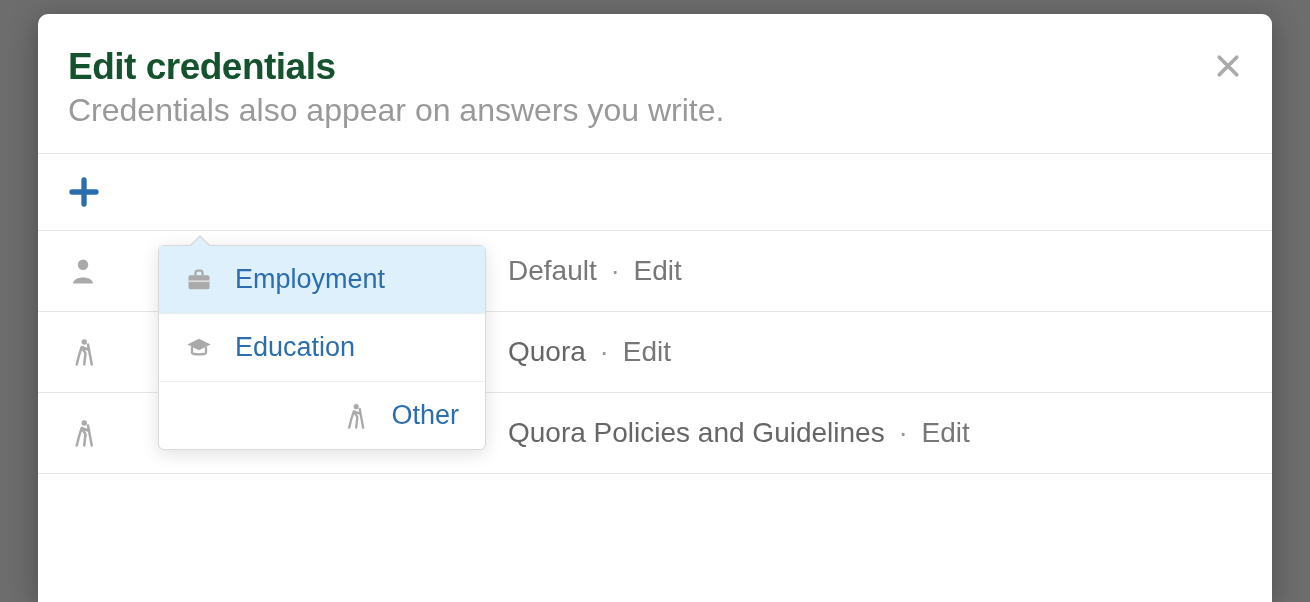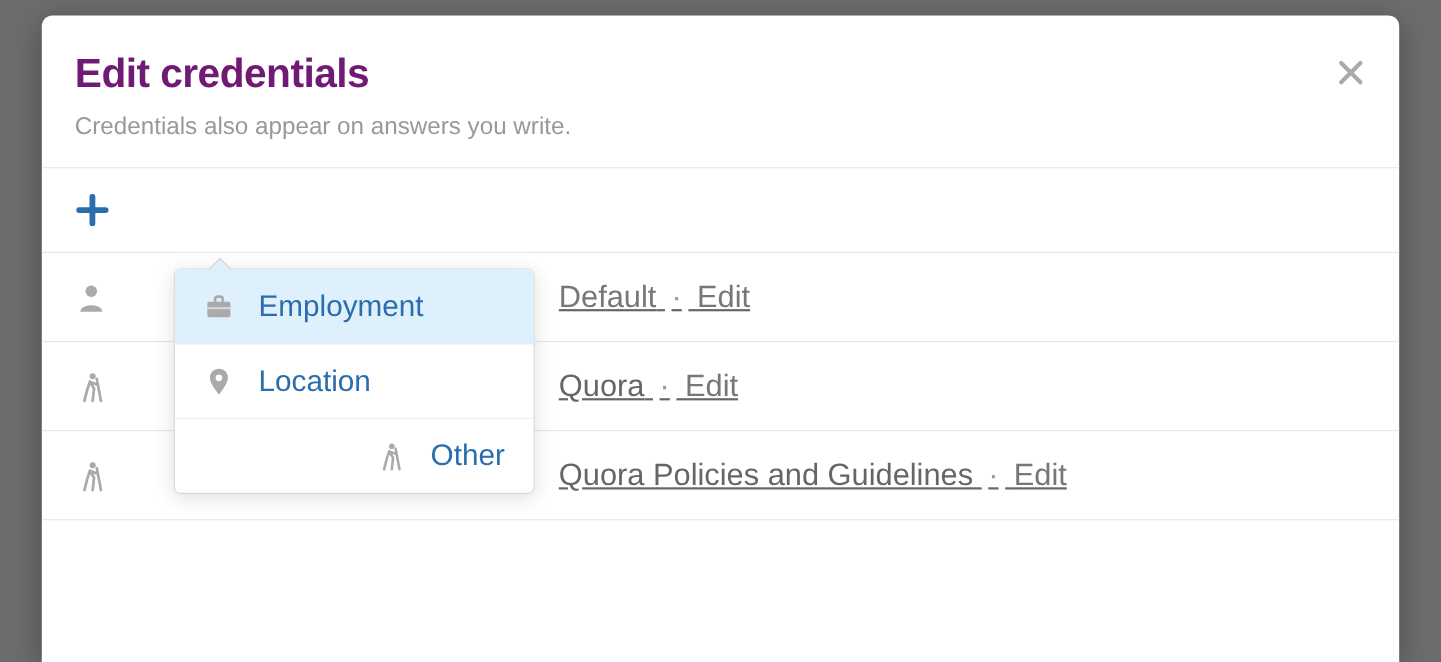--- a/index.html
+++ b/index.html
@@ -39,27 +39,27 @@
     overflow: visible;
   }
   .modal-header {
     padding: 32px 30px 24px 30px;
     border-bottom: 1px solid #e6e6e6;
     position: relative;
   }
   .modal-title {
     font-size: 37px;
     font-weight: 700;
-    color: #701a75;
+    color: #14532d;
     letter-spacing: -0.5px;
   }
   .modal-subtitle {
-    font-size: 22px;
+    font-size: 32px;
     color: #999;
-    margin-top: 14px;
+    margin-top: 4px;
     font-weight: 400;
   }
   .close-btn {
     position: absolute;
     top: 30px;
     right: 22px;
     width: 44px;
     height: 44px;
     color: #aaa;
     cursor: pointer;
@@ -90,27 +90,26 @@
     font-weight: 400;
   }
 
   .cred-list {
     display: flex;
     flex-direction: column;
     position: relative;
   }
   .cred-row {
     display: flex;
-    align-items: flex-end;
+    align-items: center;
     gap: 20px;
     padding: 24px 30px;
     border-bottom: 1px solid #e6e6e6;
     font-size: 28px;
     color: #666;
-    text-decoration: underline;
   }
   .cred-row .row-icon {
     width: 30px;
     height: 30px;
     color: #aaa;
     flex: 0 0 auto;
   }
   .cred-row .row-text {
     flex: 0 0 auto;
     padding-left: 390px; 
@@ -238,24 +237,24 @@
       <div class="dd-item selected">
         <svg class="dd-icon" viewBox="0 0 24 24">
           <rect x="3" y="8" width="18" height="12" rx="1.5" fill="currentColor"></rect>
           <path d="M9 8 V6 a2 2 0 0 1 2 -2 h2 a2 2 0 0 1 2 2 V8" stroke="currentColor" stroke-width="2" fill="none"></path>
           <rect x="3" y="12.2" width="18" height="1.6" fill="#fff" opacity="0.55"></rect>
         </svg>
         <span class="dd-label">Employment</span>
       </div>
       <div class="dd-item">
         <svg class="dd-icon" viewBox="0 0 24 24">
-          <path d="M12 2 C8 2 5 5 5 9 C5 14 12 22 12 22 C12 22 19 14 19 9 C19 5 16 2 12 2 Z" fill="currentColor"></path>
-          <circle cx="12" cy="9" r="2.6" fill="#fff"></circle>
+          <path d="M2 9 L12 4 L22 9 L12 14 Z" fill="currentColor"></path>
+          <path d="M6 11 V16 C6 18 18 18 18 16 V11" stroke="currentColor" stroke-width="2" fill="none"></path>
         </svg>
-        <span class="dd-label">Location</span>
+        <span class="dd-label">Education</span>
       </div>
       <div class="dd-item">
         <svg class="dd-icon" viewBox="0 0 24 24">
           <circle cx="13" cy="4" r="2.2" fill="currentColor"></circle>
           <path d="M11 8 L9 14 L7 22 M11 8 L14 13 L13 22 M11 8 L16 10 M16 6 L19 22" stroke="currentColor" stroke-width="2" fill="none" stroke-linecap="round"></path>
         </svg>
         <span class="dd-label">Other</span>
       </div>
     </div>
 

